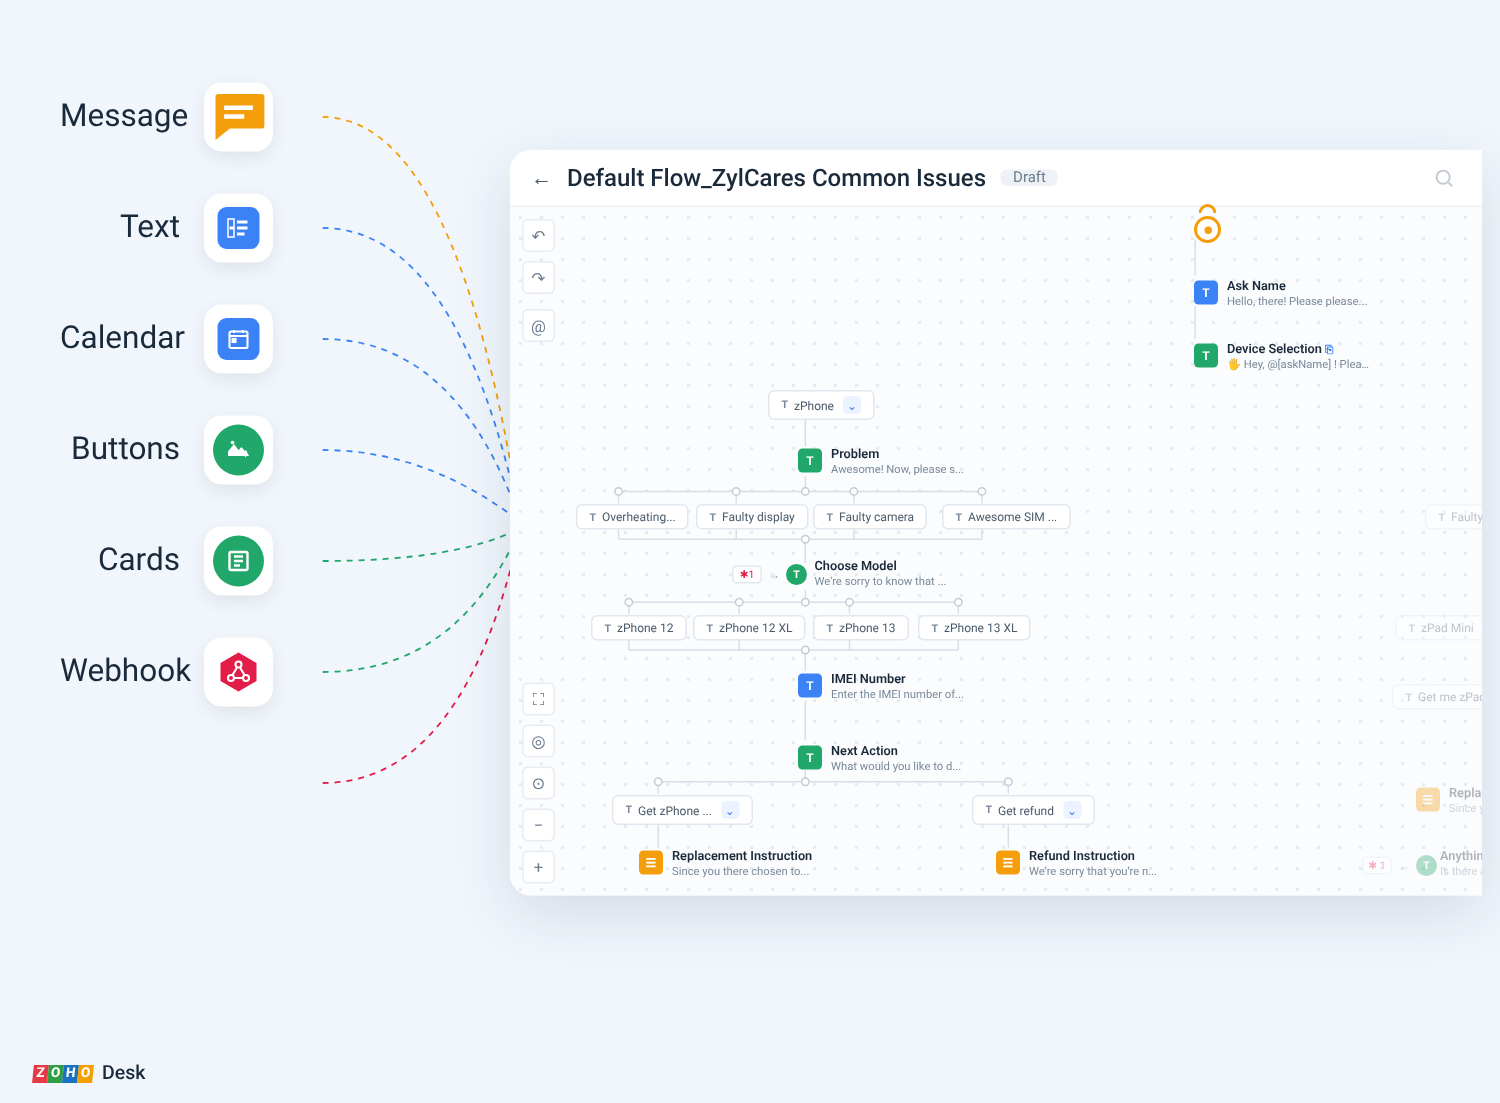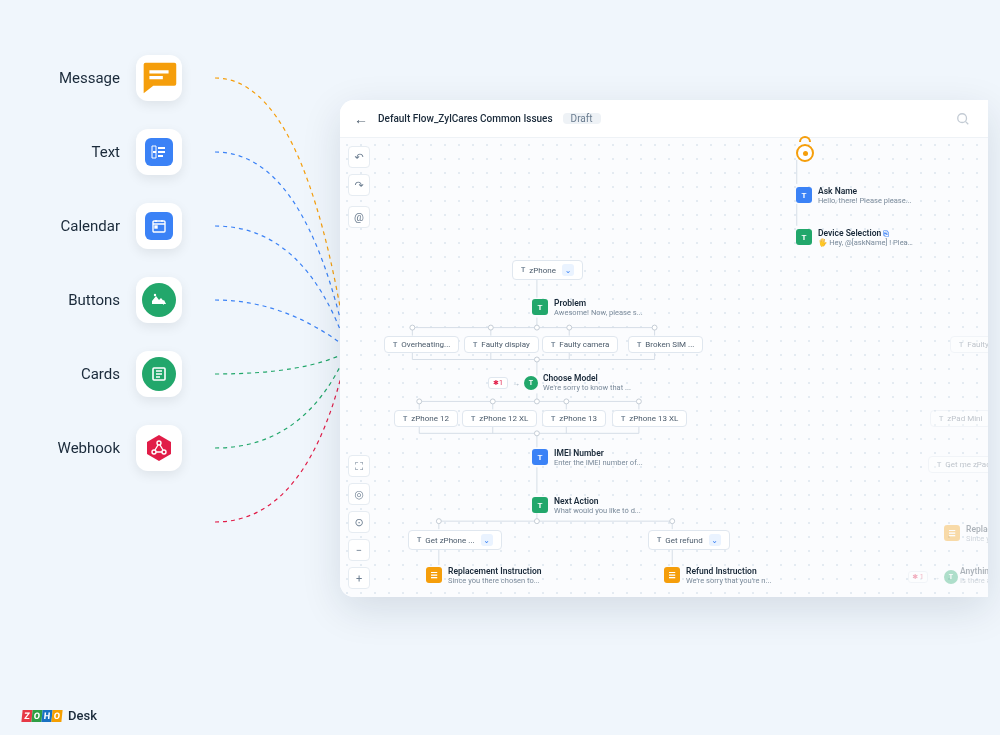--- a/index.html
+++ b/index.html
@@ -1,36 +1,36 @@
 <!DOCTYPE html>
 <html><head>
 <meta charset="utf-8">
 <style>
 *{box-sizing:border-box;margin:0;padding:0;font-family:-apple-system,BlinkMacSystemFont,"Segoe UI",Roboto,Arial,sans-serif}
 body{width:1000px;height:735px;background:#f0f6fc;position:relative;overflow:hidden}
 
 
 .palette{position:absolute;left:40px;top:55px;display:flex;flex-direction:column;gap:28px}
 .palette-row{display:flex;align-items:center;gap:16px}
-.palette-label{font-size:15px;color:#1a2a3a;width:80px;text-align:right}
+.palette-label{font-size:21px;color:#1a2a3a;width:80px;text-align:right}
 .palette-chip{width:46px;height:46px;background:#fff;border-radius:12px;display:flex;align-items:center;justify-content:center;box-shadow:0 4px 12px rgba(0,0,0,0.08)}
 .chip-text{background:#3b82f6;width:28px;height:28px;border-radius:6px;display:flex;align-items:center;justify-content:center}
 .chip-media{background:#3b82f6;width:28px;height:28px;border-radius:6px;display:flex;align-items:center;justify-content:center}
 .chip-calendar{background:#3b82f6;width:28px;height:28px;border-radius:6px;display:flex;align-items:center;justify-content:center}
 .chip-buttons{background:#22a76b;width:34px;height:34px;border-radius:50%;display:flex;align-items:center;justify-content:center}
 .chip-cards{background:#22a76b;width:34px;height:34px;border-radius:50%;display:flex;align-items:center;justify-content:center}
 .chip-webhook{width:34px;height:34px;display:flex;align-items:center;justify-content:center}
 
 
 .connectors{position:absolute;left:215px;top:50px;width:135px;height:560px;pointer-events:none}
 
 
 .panel{position:absolute;left:340px;top:100px;right:12px;height:497px;background:#fff;border-radius:14px 0 0 14px;box-shadow:0 12px 40px rgba(10,30,60,0.12);overflow:hidden}
 .panel-header{height:38px;display:flex;align-items:center;padding:0 14px;gap:10px;border-bottom:1px solid #eef2f6;background:#fff}
-.panel-title{font-size:10px;font-weight:500;color:#1a2a3a}
+.panel-title{font-size:16px;font-weight:500;color:#1a2a3a}
 .draft-tag{font-size:10px;color:#6b7d90;background:#eef2f6;border-radius:4px;padding:0 8px}
 .search-btn{margin-left:auto;width:22px;height:22px;display:flex;align-items:center;justify-content:center;color:#c3cbd4}
 
 .canvas{position:absolute;left:0;top:38px;right:0;bottom:0;background:#fbfcfe;background-image:radial-gradient(#e4ebf2 1px,transparent 1px);background-size:14px 14px}
 
 
 .tool-rail{position:absolute;left:8px;top:8px;display:flex;flex-direction:column;gap:6px}
 .tool-btn{width:22px;height:22px;background:#fff;border:1px solid #e6ecf2;border-radius:4px;display:flex;align-items:center;justify-content:center;font-size:11px;color:#6b7d90}
 .tool-rail-bottom{position:absolute;left:8px;bottom:8px;display:flex;flex-direction:column;gap:6px}
 
@@ -301,21 +301,21 @@
       <div class="pill" style="left:84px;top:198px">
           <span class="t">T</span>
           <span>Faulty display</span>
         </div>
       <div class="pill" style="left:162px;top:198px">
           <span class="t">T</span>
           <span>Faulty camera</span>
         </div>
       <div class="pill" style="left:248px;top:198px">
           <span class="t">T</span>
-          <span>Broken SIM ...</span>
+          <span>Awesome SIM ...</span>
         </div>
 
       <div class="mini-tag" style="left:108px;top:238px">
         <span class="dot">✱ <span>1</span></span>
         <span class="arrow">→</span>
         <span class="circ">T</span>
       </div>
       <div class="node-txt" style="left:163px;top:235px">
         <span class="txt">
             <span class="title">Choose Model</span>

